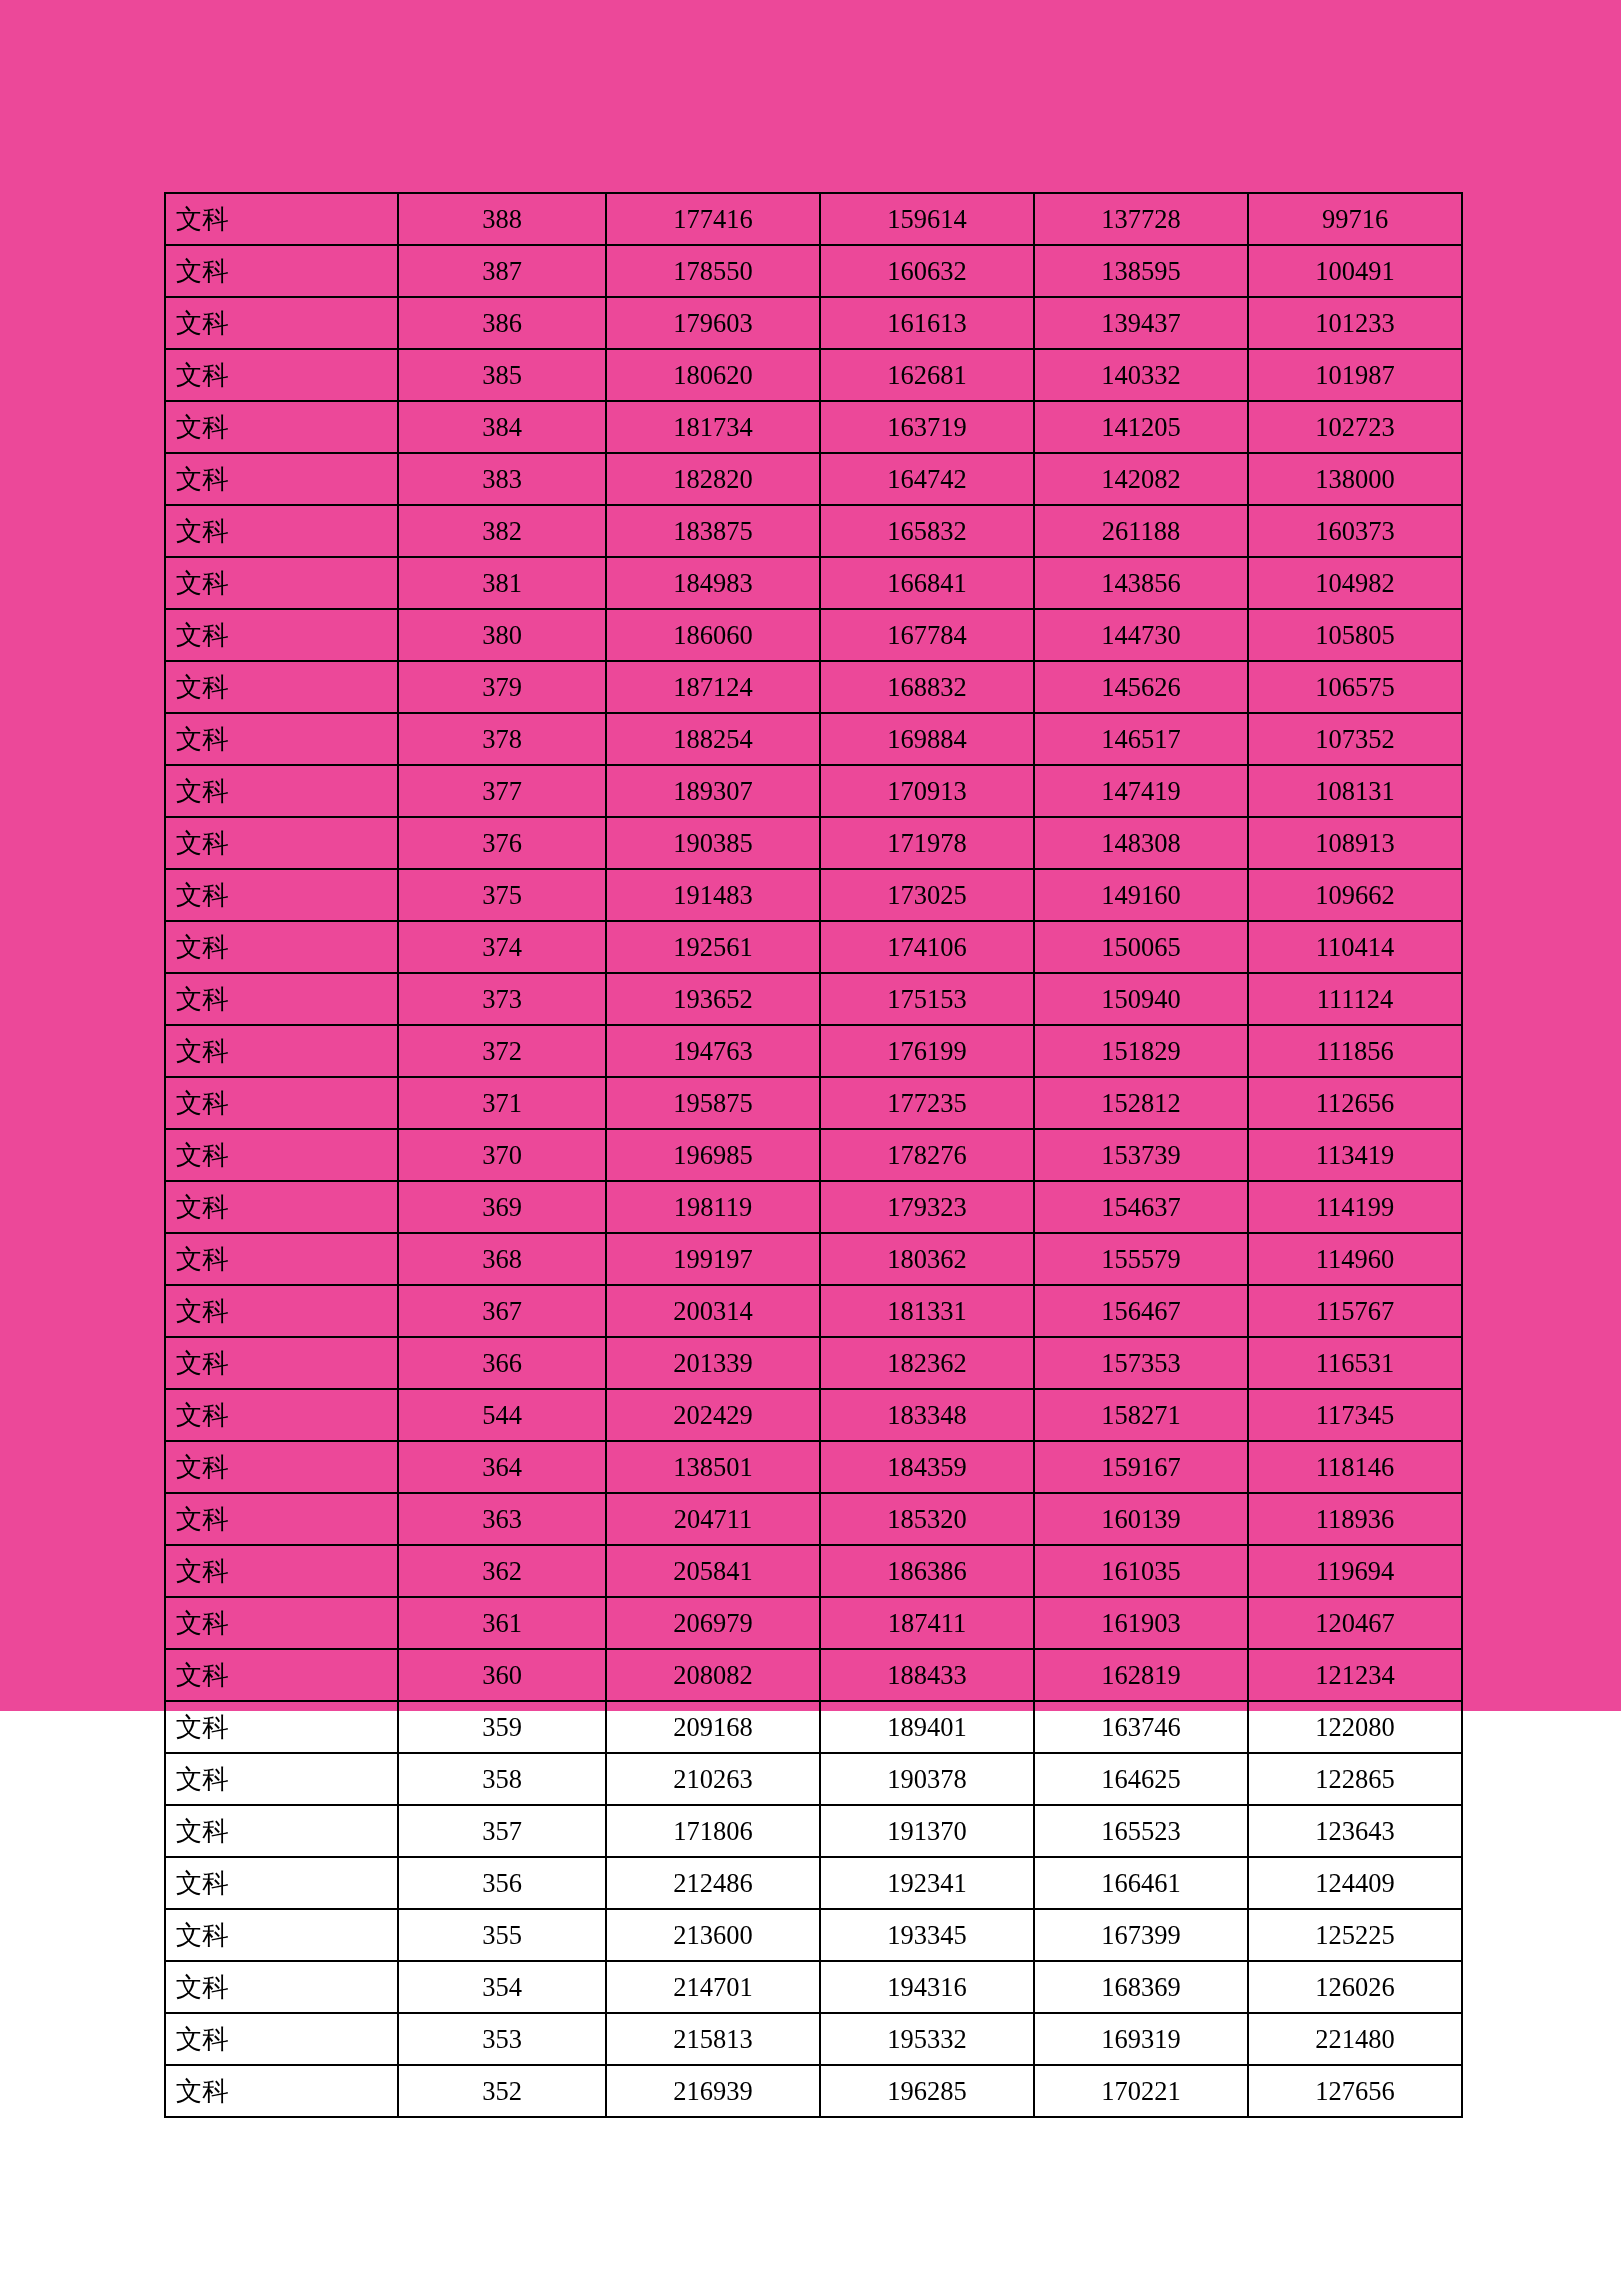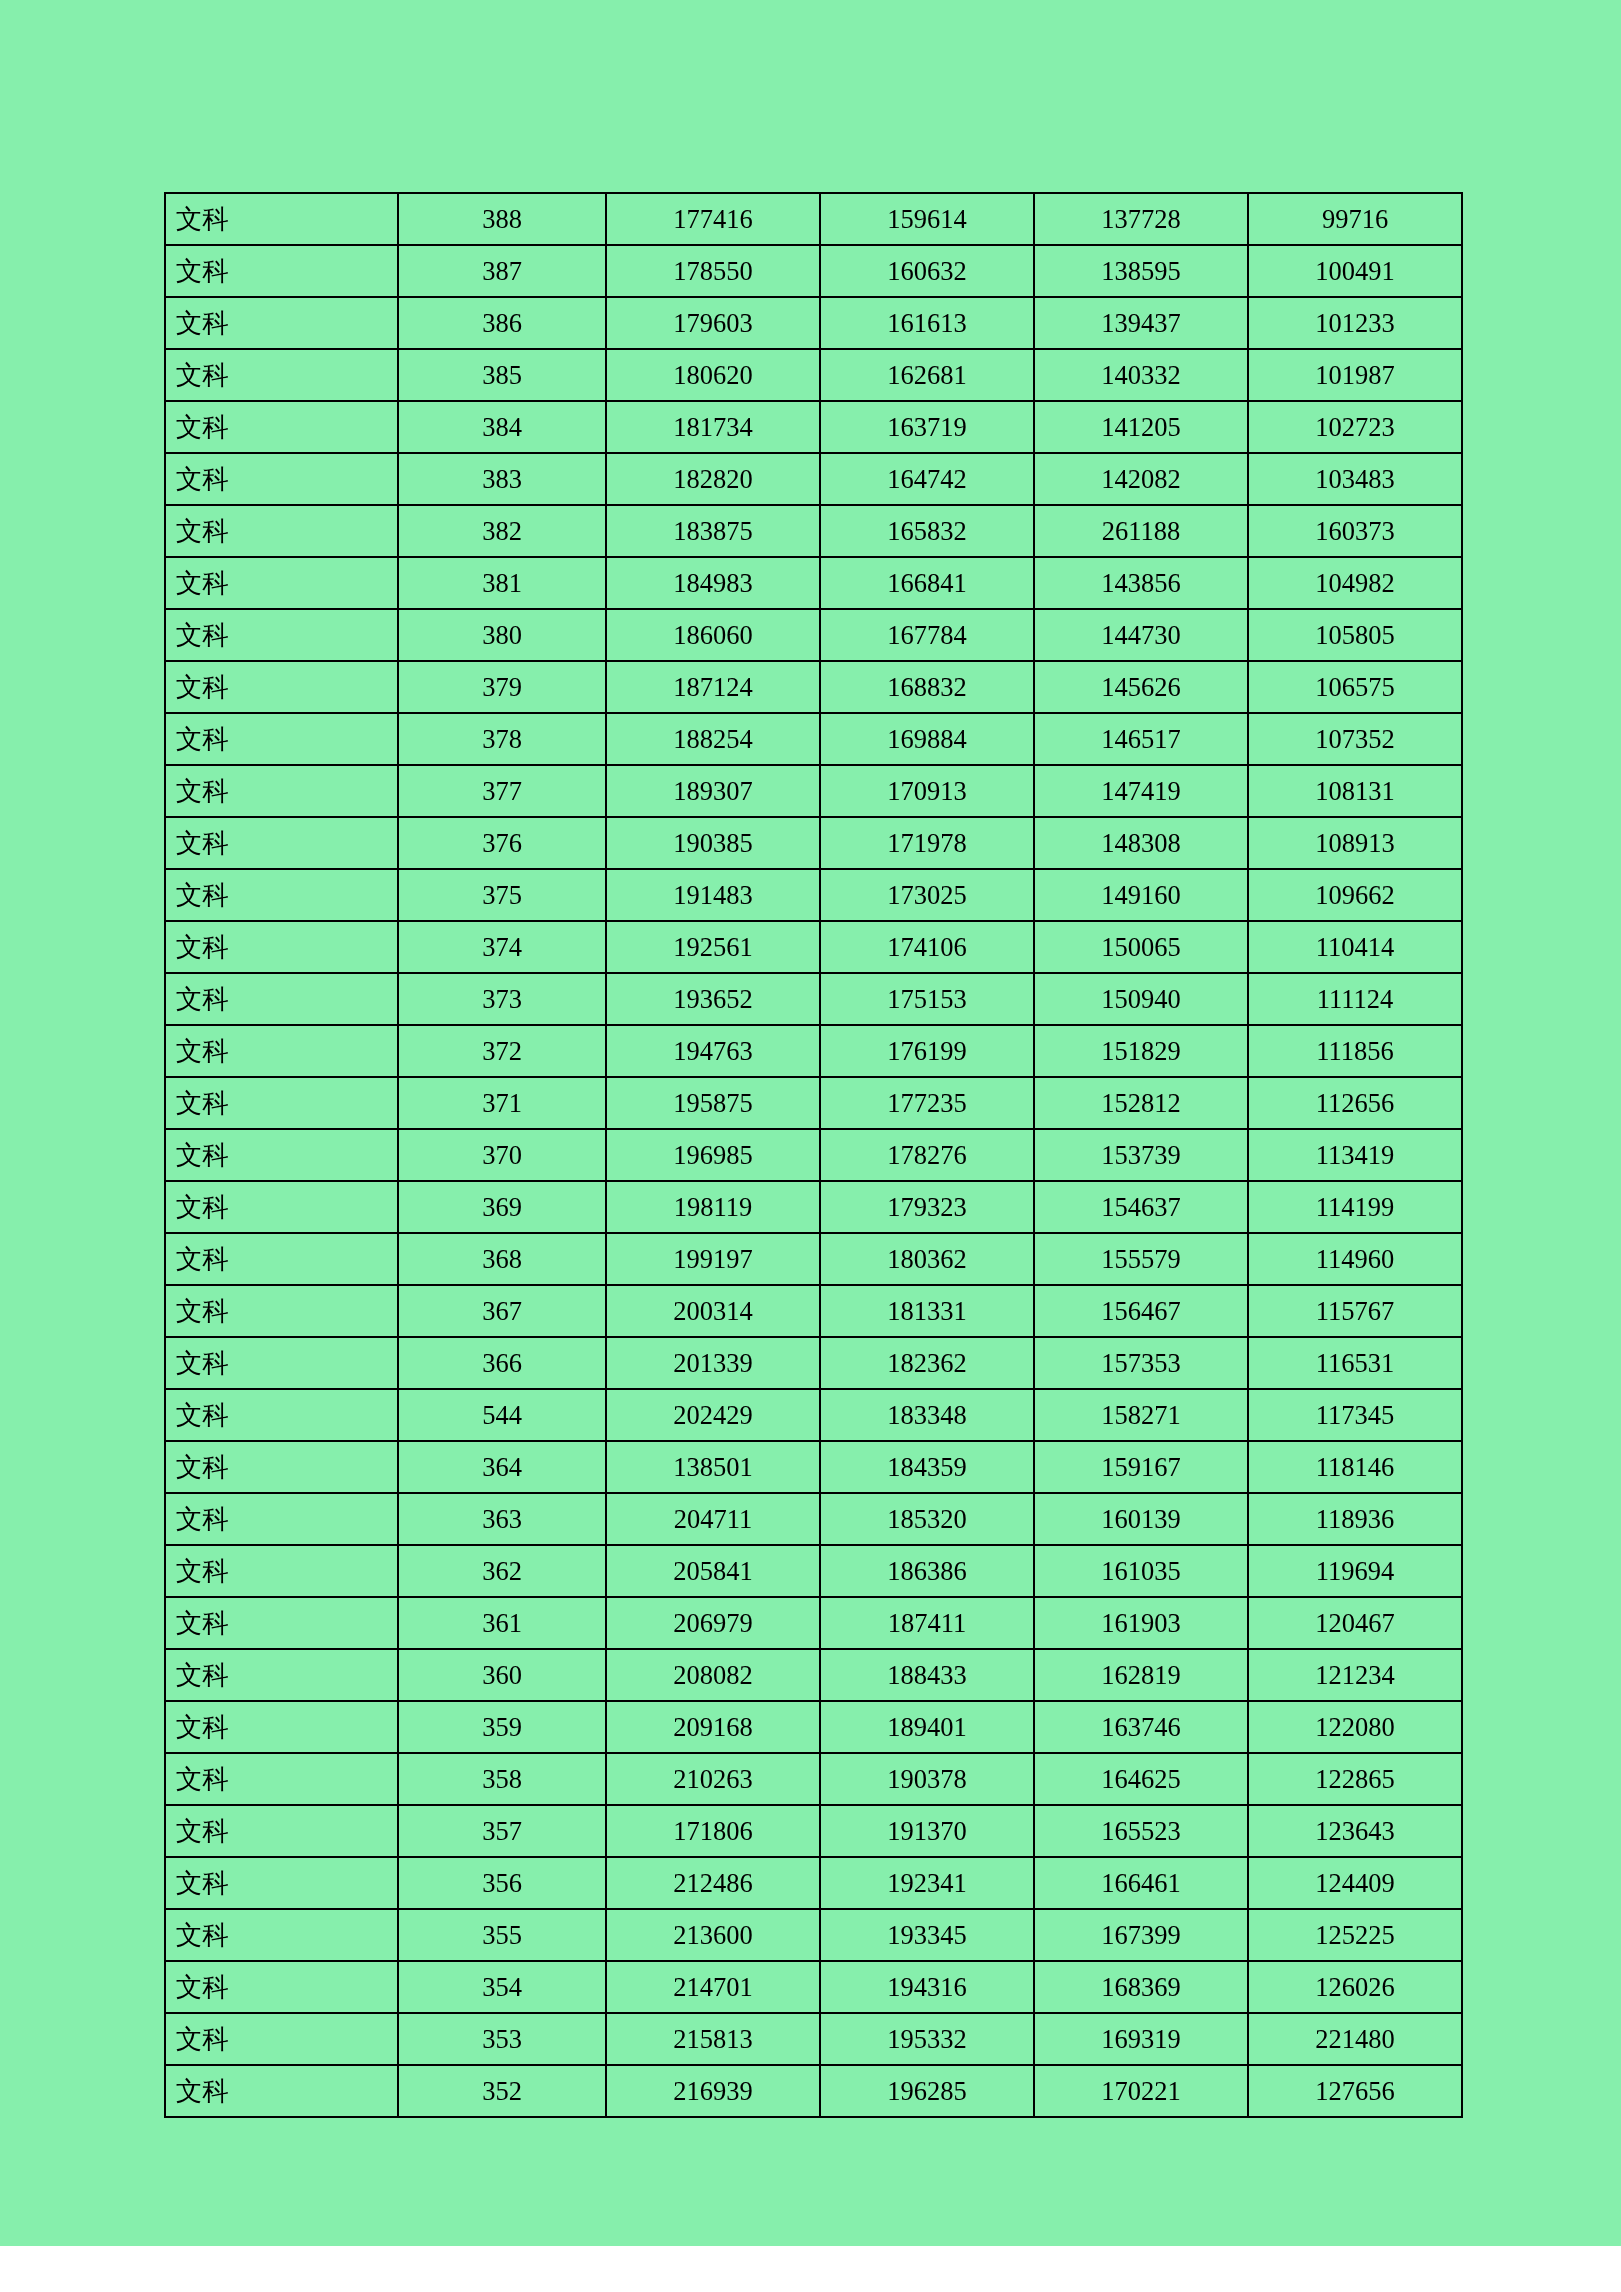--- a/index.html
+++ b/index.html
@@ -9,22 +9,22 @@
   }
   body {
     width: 1621px;
     height: 2293px;
     font-family: "Liberation Serif", serif;
     -webkit-font-smoothing: antialiased;
   }
   .page {
     position: relative;
     width: 1621px;
-    height: 2246px;
-    background: #86efac;
+    height: 1711px;
+    background: #ec4899;
     box-sizing: border-box;
   }
   .table-wrap {
     position: absolute;
     left: 164px;
     top: 192px;
     width: 1294px;
   }
   table.score-table {
     border-collapse: collapse;
@@ -106,21 +106,21 @@
             <td class="c-num">163719</td>
             <td class="c-num">141205</td>
             <td class="c-num">102723</td>
           </tr>
           <tr>
             <td class="c-subject">文科</td>
             <td class="c-score">383</td>
             <td class="c-num">182820</td>
             <td class="c-num">164742</td>
             <td class="c-num">142082</td>
-            <td class="c-num">103483</td>
+            <td class="c-num">138000</td>
           </tr>
           <tr>
             <td class="c-subject">文科</td>
             <td class="c-score">382</td>
             <td class="c-num">183875</td>
             <td class="c-num">165832</td>
             <td class="c-num">261188</td>
             <td class="c-num">160373</td>
           </tr>
           <tr>

